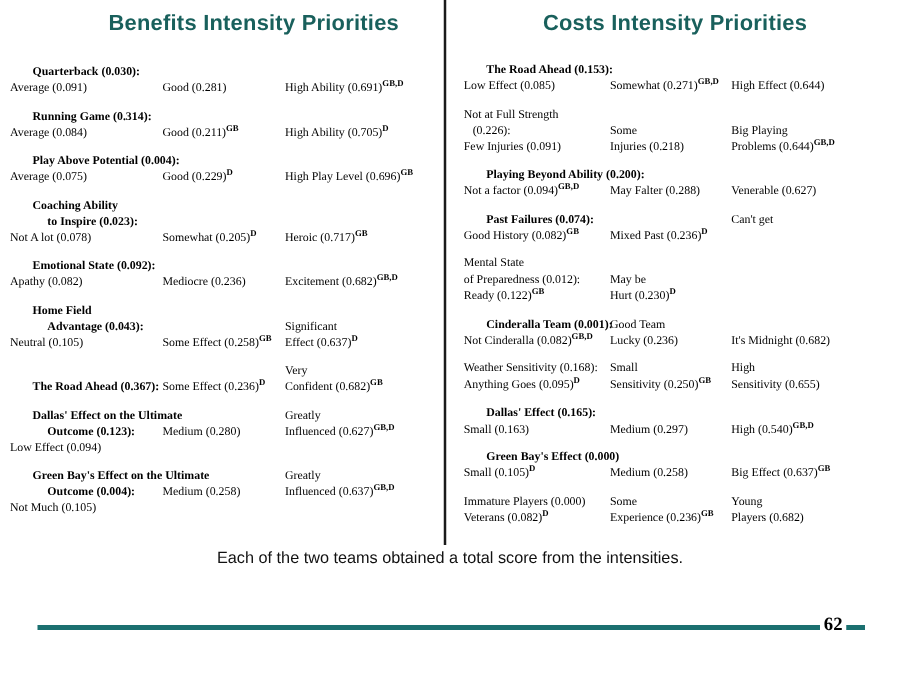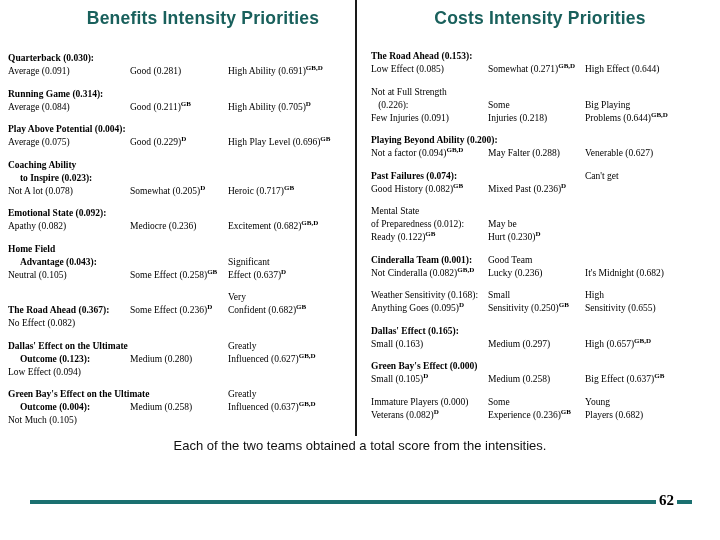--- a/index.html
+++ b/index.html
@@ -18,21 +18,21 @@
 
   .col { position:absolute; font-size:9.5px; color:#000; }
   .left-col  { left:8px;   top:52px; width:346px; }
   .right-col { left:371px; top:50px; width:347px; }
 
   .block { margin-bottom:9.5px; }
   .line { display:grid; line-height:13px; }
   .left-col  .line { grid-template-columns:122px 98px auto; }
   .right-col .line { grid-template-columns:117px 97px auto; }
   .cell { white-space:nowrap; overflow:visible; }
-  .cell.bold { font-weight:bold; }
+  .cell.bold { font-weight:bold;margin-left:18px; }
   .cell sup { font-size:7px; line-height:0; vertical-align:4px; letter-spacing:0;font-weight:bold; }
 
   .caption {
     position:absolute; top:438px; left:0; width:720px; text-align:center;
     font-family:"Liberation Sans", sans-serif; font-size:13px; color:#111;
   }
   .bottom-line { position:absolute; top:500px; left:30px; width:662px; height:4px; background:#1b7070; z-index:1; }
   .page-number {
     position:absolute; top:492px; left:656px; z-index:2;
     font-size:15px; color:#000; background:#ffffff; padding:0 3px;font-weight:bold;
@@ -133,25 +133,20 @@
         <div class="line">
           <span class="cell c1"></span>
           <span class="cell c2"></span>
           <span class="cell c3"><span>Very</span></span>
         </div>
         <div class="line">
           <span class="cell c1 bold"><span>The Road Ahead (0.367):</span></span>
           <span class="cell c2"><span>Some Effect (0.236)</span><sup>D</sup></span>
           <span class="cell c3"><span>Confident (0.682)</span><sup>GB</sup></span>
         </div>
-        <div class="line">
-          <span class="cell c1"><span>No Effect (0.082)</span></span>
-          <span class="cell c2"></span>
-          <span class="cell c3"></span>
-        </div>
       </div>
       <div class="block">
         <div class="line">
           <span class="cell c1 bold"><span>Dallas' Effect on the Ultimate</span></span>
           <span class="cell c2"></span>
           <span class="cell c3"><span>Greatly</span></span>
         </div>
         <div class="line">
           <span class="cell c1 bold"><span>&nbsp;&nbsp;&nbsp;&nbsp;&nbsp;Outcome (0.123):</span></span>
           <span class="cell c2"><span>Medium (0.280)</span></span>
@@ -276,21 +271,21 @@
       </div>
       <div class="block">
         <div class="line">
           <span class="cell c1 bold"><span>Dallas' Effect (0.165):</span></span>
           <span class="cell c2"></span>
           <span class="cell c3"></span>
         </div>
         <div class="line">
           <span class="cell c1"><span>Small (0.163)</span></span>
           <span class="cell c2"><span>Medium (0.297)</span></span>
-          <span class="cell c3"><span>High (0.657)</span><sup>GB,D</sup></span>
+          <span class="cell c3"><span>High (0.540)</span><sup>GB,D</sup></span>
         </div>
       </div>
       <div class="block">
         <div class="line">
           <span class="cell c1 bold"><span>Green Bay's Effect (0.000)</span></span>
           <span class="cell c2"></span>
           <span class="cell c3"></span>
         </div>
         <div class="line">
           <span class="cell c1"><span>Small (0.105)</span><sup>D</sup></span>

